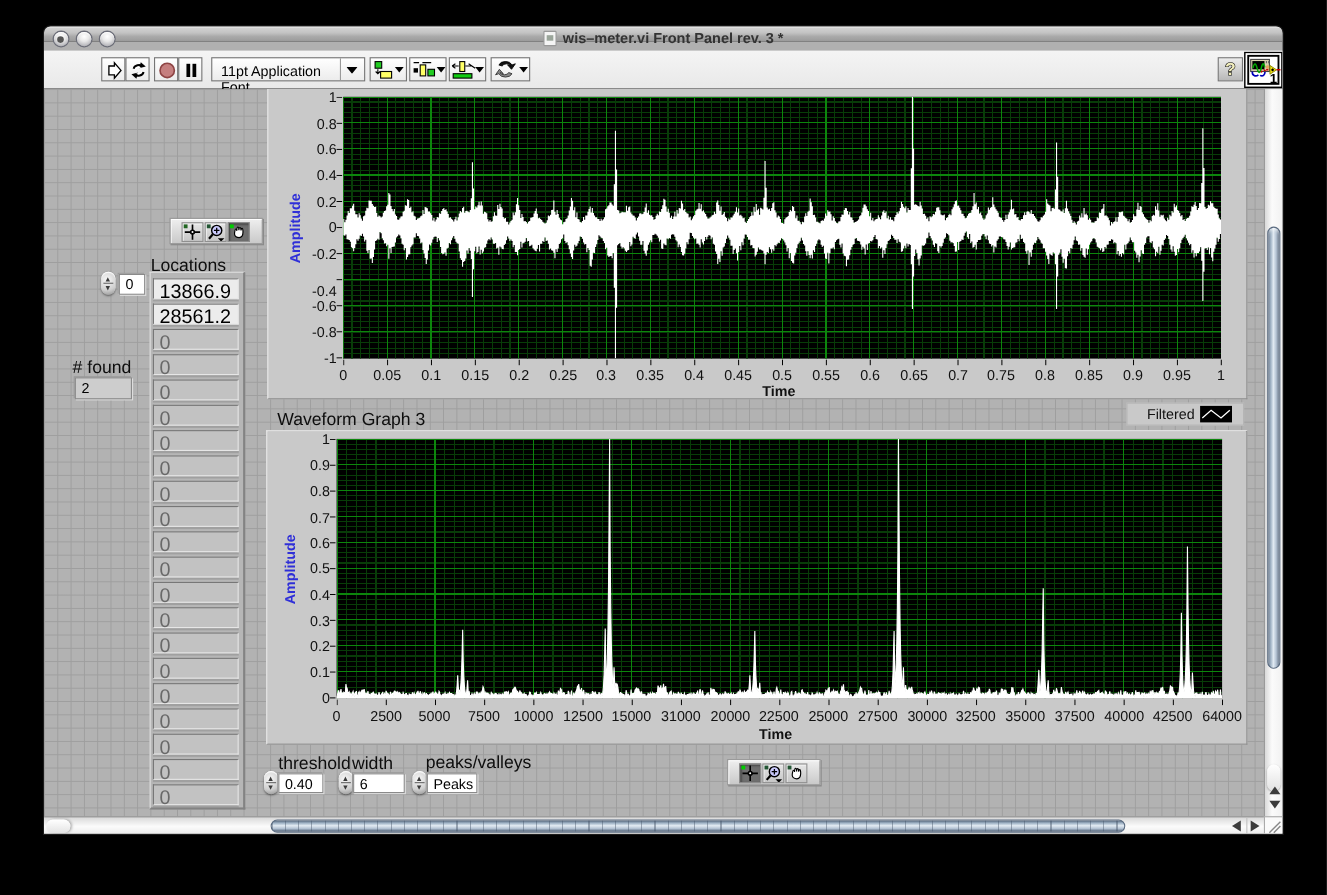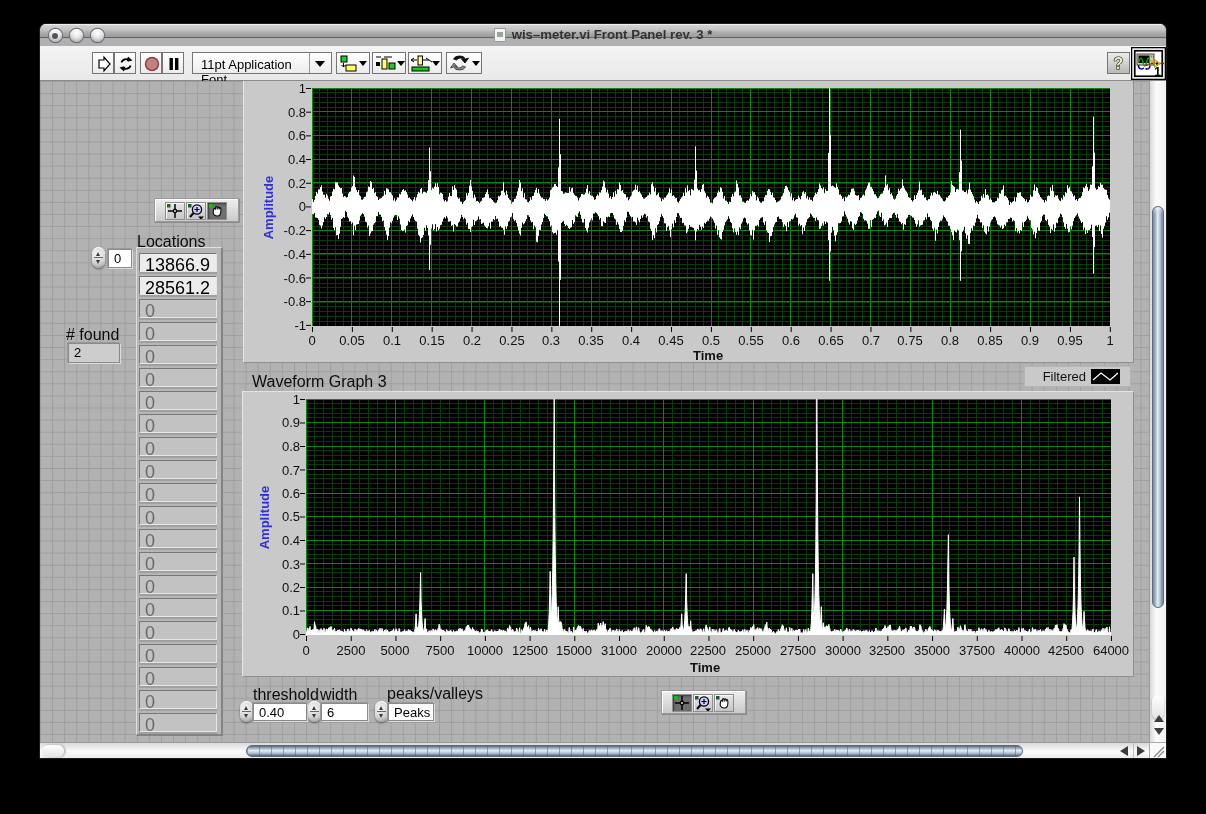--- a/index.html
+++ b/index.html
@@ -188,21 +188,21 @@
       <div class="xl" style="left:960px;top:252px">0.9</div>
       <div class="xl" style="left:1000px;top:252px">0.95</div>
       <div class="xl" style="left:1040px;top:252px">1</div>
 <div class="yl" style="left:206px;top:0px">1</div>
       <div class="yl" style="left:206px;top:24px">0.8</div>
       <div class="yl" style="left:206px;top:47px">0.6</div>
       <div class="yl" style="left:206px;top:71px">0.4</div>
       <div class="yl" style="left:206px;top:95px">0.2</div>
       <div class="yl" style="left:206px;top:118px">0</div>
       <div class="yl" style="left:206px;top:142px">-0.2</div>
-      <div class="yl" style="left:206px;top:166px">-0.4</div>
+      <div class="yl" style="left:206px;top:176px">-0.4</div>
       <div class="yl" style="left:206px;top:190px">-0.6</div>
       <div class="yl" style="left:206px;top:213px">-0.8</div>
       <div class="yl" style="left:206px;top:237px">-1</div>
 <div class="amp" style="left:193px;top:119px;width:70px;text-align:center">Amplitude</div>
 <div class="tlab" style="left:653px;top:267px">Time</div>
 <div class="lab" style="left:212px;top:292px">Waveform Graph 3</div>
 <div class="legend">
         <span style="position:absolute;right:44px;top:2px">Filtered</span>
         <div style="position:absolute;left:66px;top:2px;width:29px;height:15px;background:#000"><svg width="29" height="15">
             <path d="M2 11l8-7 9 7 8-7" stroke="#fff" stroke-width="1.2" fill="none"></path>
@@ -301,21 +301,21 @@
       <div class="ae dim" style="top:563px">0</div>
       <div class="ae dim" style="top:586px">0</div>
       <div class="ae dim" style="top:609px">0</div>
       <div class="ae dim" style="top:632px">0</div>
 <div class="lab" style="left:26px;top:245px"># found</div>
 <div class="nbox" style="left:28px;top:262px;width:52px;height:20px;background:#cdcdcd">2</div>
 <div class="lab" style="left:213px;top:605px">threshold</div>
 <div class="spin" style="left:200px;top:620px">
         <i></i>
       </div>
-<div class="nbox" style="left:213px;top:622px;width:54px;height:18px">0.40</div>
+<div class="nbox" style="left:213px;top:622px;width:41px;height:18px">0.40</div>
 <div class="lab" style="left:280px;top:605px">width</div>
 <div class="spin" style="left:268px;top:620px">
         <i></i>
       </div>
 <div class="nbox" style="left:281px;top:622px;width:47px;height:18px">6</div>
 <div class="lab" style="left:347px;top:604px">peaks/valleys</div>
 <div class="spin" style="left:335px;top:620px">
         <i></i>
       </div>
 <div class="nbox" style="left:348px;top:622px;width:46px;height:18px">Peaks</div>

